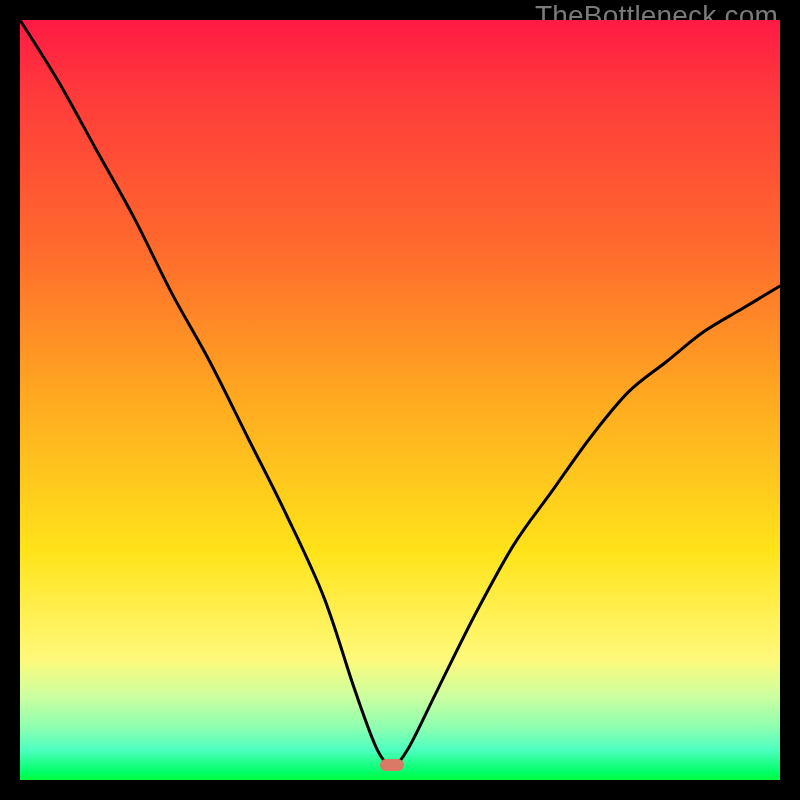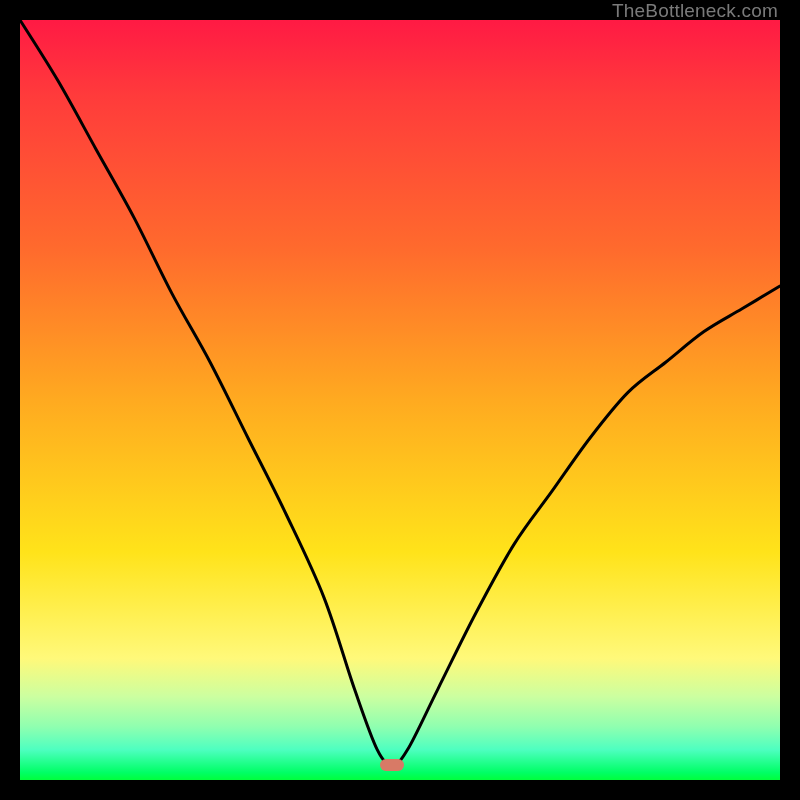--- a/index.html
+++ b/index.html
@@ -53,21 +53,21 @@
     border-radius: 6px;
     background: #d87a66;
     transform: translate(-50%, -50%);
   }
   .watermark {
     position: absolute;
     top: 0;
     right: 22px;
     color: #7a7a7a;
     font-family: Arial, Helvetica, sans-serif;
-    font-size: 19px;
+    font-size: 28px;
     font-weight: 500;
     letter-spacing: 0.2px;
     user-select: none;
   }
 </style>
 </head>
 <body>
 
 <div class="frame">
 

